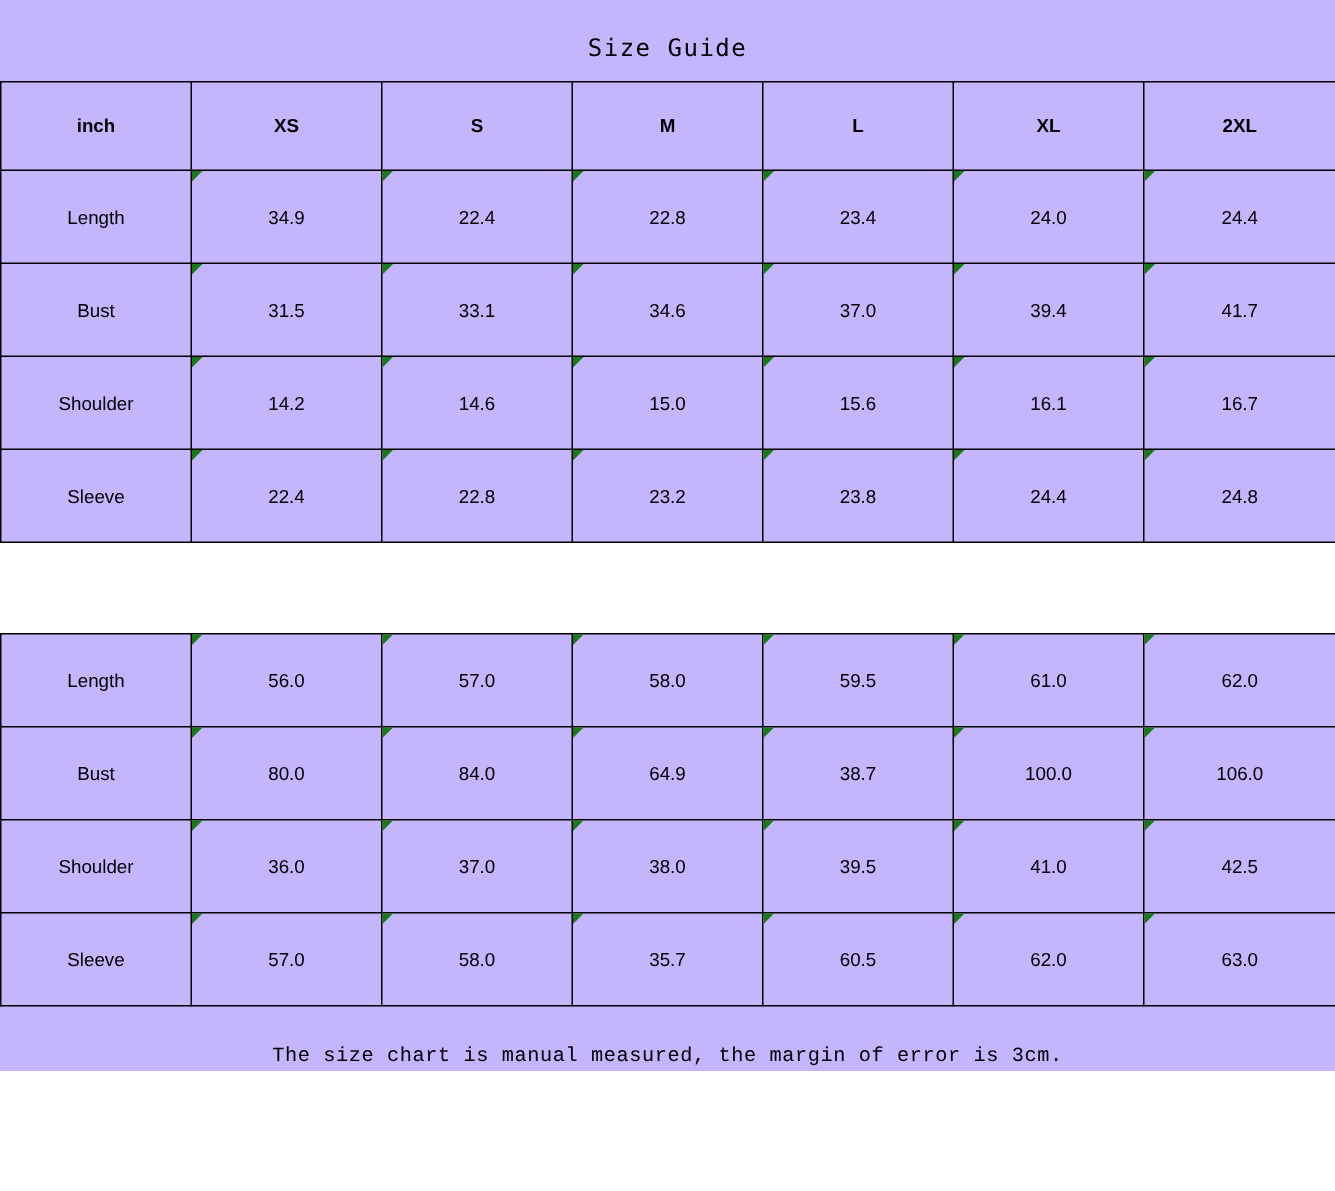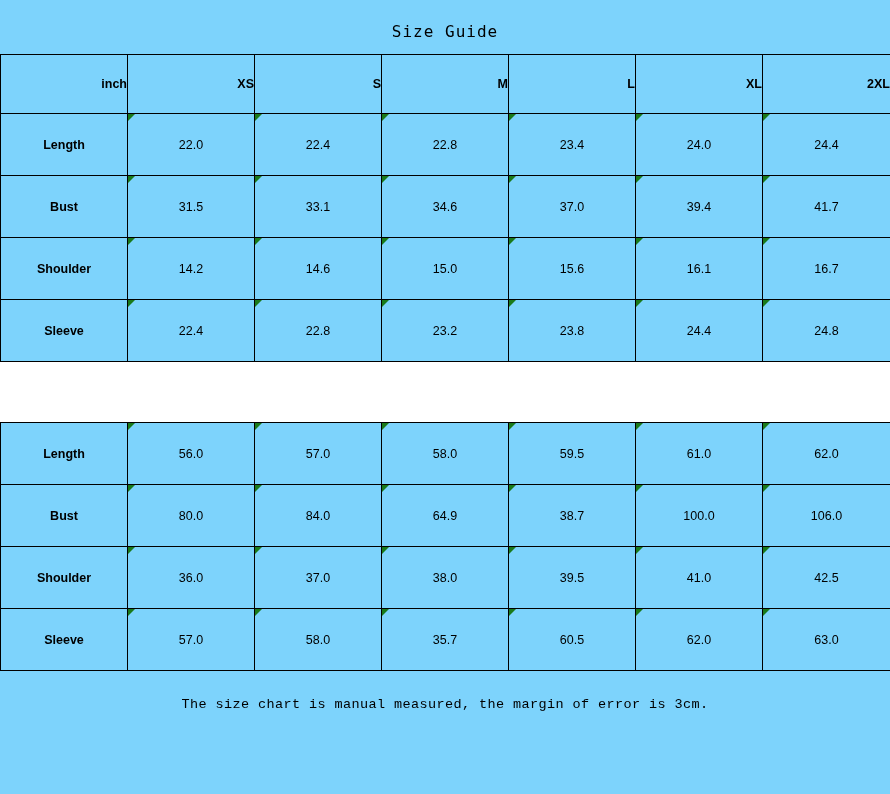--- a/index.html
+++ b/index.html
@@ -10,23 +10,23 @@
   body {
     width: 890px;
     height: 794px;
     font-family: "DejaVu Sans Mono", monospace;
     color: #000000;
     overflow: hidden;
   }
   .page {
     position: relative;
     width: 890px;
-    height: 794px;
+    height: 714px;
     box-sizing: border-box;
-    background: #7dd3fc;
+    background: #c4b5fd;
   }
   .title {
     text-align: center;
     font-family: "DejaVu Sans Mono", monospace;
     font-size: 16px;
     letter-spacing: 1px;
     color: #000;
     padding-top: 22px;
     padding-bottom: 12px;
     height: 20px;
@@ -43,27 +43,26 @@
     height: 61px;
     text-align: center;
     vertical-align: middle;
     font-family: "Liberation Sans", sans-serif;
     font-size: 12.5px;
     color: #000;
     position: relative;
     padding: 0;
   }
   table.size-table td.rowhead {
-    font-weight: bold;
+    font-weight: normal;
     font-size: 12.5px;
   }
   table.size-table tr.head td {
     font-weight: bold;
     height: 58px;
-    text-align: right;
   }
   
   col.c0 { width: 127px; }
   col.c1 { width: 127px; }
   col.c2 { width: 127px; }
   col.c3 { width: 127px; }
   col.c4 { width: 127px; }
   col.c5 { width: 127px; }
   col.c6 { width: 128px; }
 
@@ -114,21 +113,21 @@
         <td class="rowhead">inch</td>
         <td>XS</td>
         <td>S</td>
         <td>M</td>
         <td>L</td>
         <td>XL</td>
         <td>2XL</td>
       </tr>
       <tr>
         <td class="rowhead">Length</td>
-        <td class="marked">22.0</td>
+        <td class="marked">34.9</td>
         <td class="marked">22.4</td>
         <td class="marked">22.8</td>
         <td class="marked">23.4</td>
         <td class="marked">24.0</td>
         <td class="marked">24.4</td>
       </tr>
       <tr>
         <td class="rowhead">Bust</td>
         <td class="marked">31.5</td>
         <td class="marked">33.1</td>

